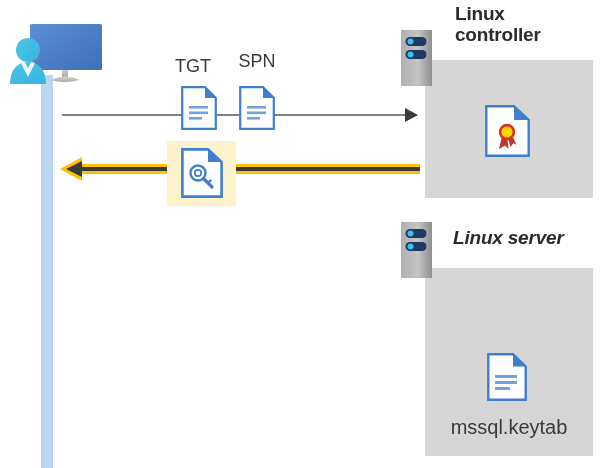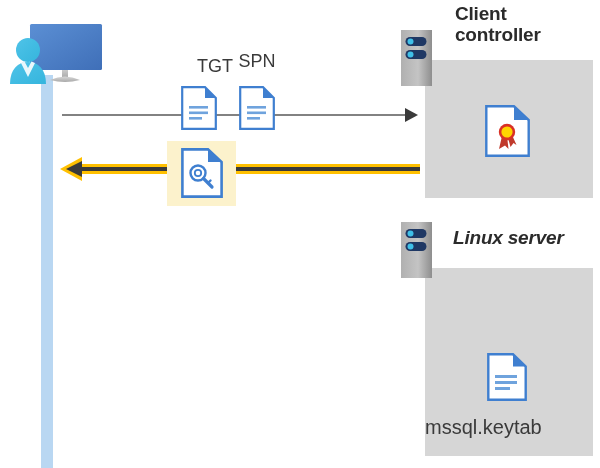--- a/index.html
+++ b/index.html
@@ -70,21 +70,21 @@
   
   #tgt-icon { left: 181px; top: 86px; width: 36px; height: 44px; }
   #spn-icon { left: 239px; top: 86px; width: 36px; height: 44px; }
 
   .wire-label {
     font-size: 18px;
     color: #3a3a3a;
     text-align: center;
     width: 50px;
   }
-  #tgt-label { left: 190px; top: 56px; }
+  #tgt-label { left: 168px; top: 56px; }
   #spn-label { left: 232px; top: 51px; }
 
   
   #ticket-highlight {
     left: 167px; top: 141px;
     width: 69px; height: 65px;
     background: #fcf2cc;
   }
   #ticket-icon { left: 181px; top: 148px; width: 42px; height: 50px; }
 
@@ -92,21 +92,21 @@
   #request-arrow { left: 62px;  top: 105px; width: 356px; height: 20px; }
   #reply-arrow   { left: 60px;  top: 156px; width: 360px; height: 26px; }
 
   
   #cert-icon { left: 485px; top: 105px; width: 45px; height: 52px; }
   #sql-icon  { left: 482px; top: 281px; width: 49px; height: 52px; }
   #keytab-icon { left: 487px; top: 353px; width: 40px; height: 48px; }
   #keytab-label {
     left: 425px; top: 416px;
     width: 168px;
-    text-align: left;
+    text-align: center;
     font-size: 20px;
     color: #3a3a3a;
   }
 </style>
 </head>
 <body>
 
 <div id="canvas">
 
   <div class="abs" id="client-lifeline"></div>
@@ -192,21 +192,21 @@
 
       <circle cx="17" cy="25" r="7.5" fill="none" stroke="#3f7fd0" stroke-width="2.4"></circle>
       <circle cx="17" cy="25" r="3.2" fill="none" stroke="#3f7fd0" stroke-width="1.8"></circle>
       <path d="M22.5 30.5 L31 39" stroke="#3f7fd0" stroke-width="3.2" stroke-linecap="round"></path>
       <path d="M27 35 L29.5 32.5" stroke="#3f7fd0" stroke-width="2.4" stroke-linecap="round"></path>
     </svg>
   </div>
 
   <div class="abs gray-panel" id="dc-panel"></div>
 
-  <div class="abs title" id="dc-title">Client
+  <div class="abs title" id="dc-title">Linux
 controller</div>
 
   <div class="abs server-tower" id="dc-server">
     <svg width="31" height="56" viewBox="0 0 31 56">
       <defs>
         <linearGradient id="towerGrad" x1="0" y1="0" x2="1" y2="0">
           <stop offset="0%" stop-color="#b0b0b0"></stop>
           <stop offset="55%" stop-color="#c4c4c4"></stop>
           <stop offset="100%" stop-color="#8e8e8e"></stop>
         </linearGradient>

